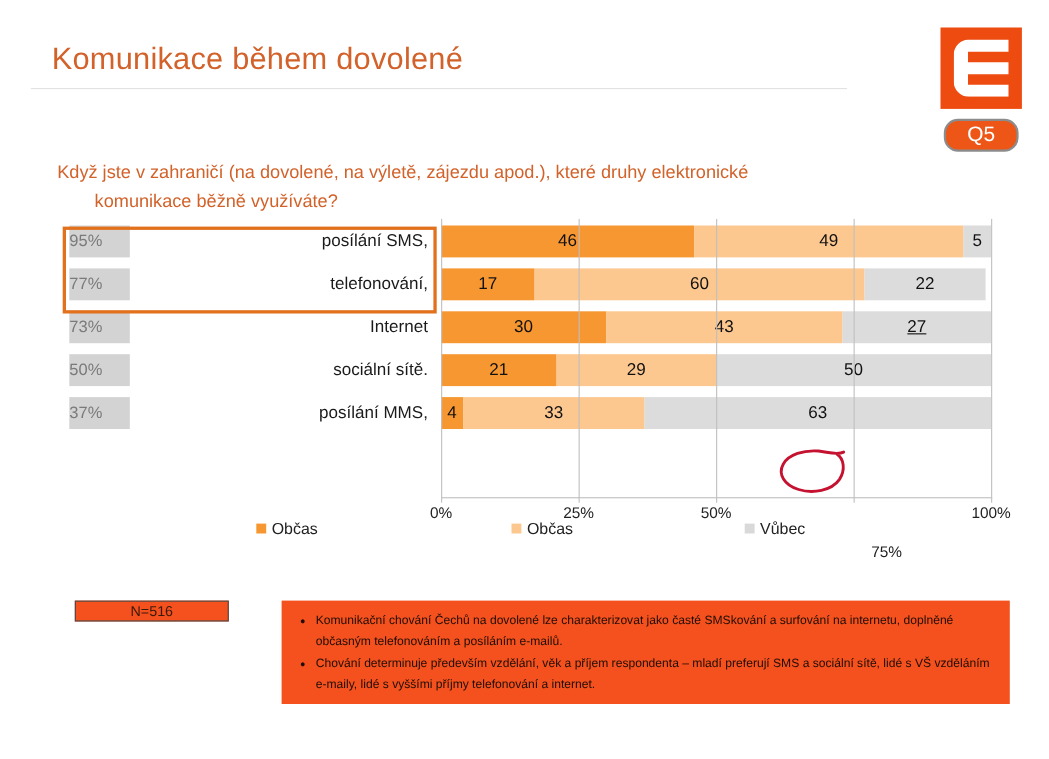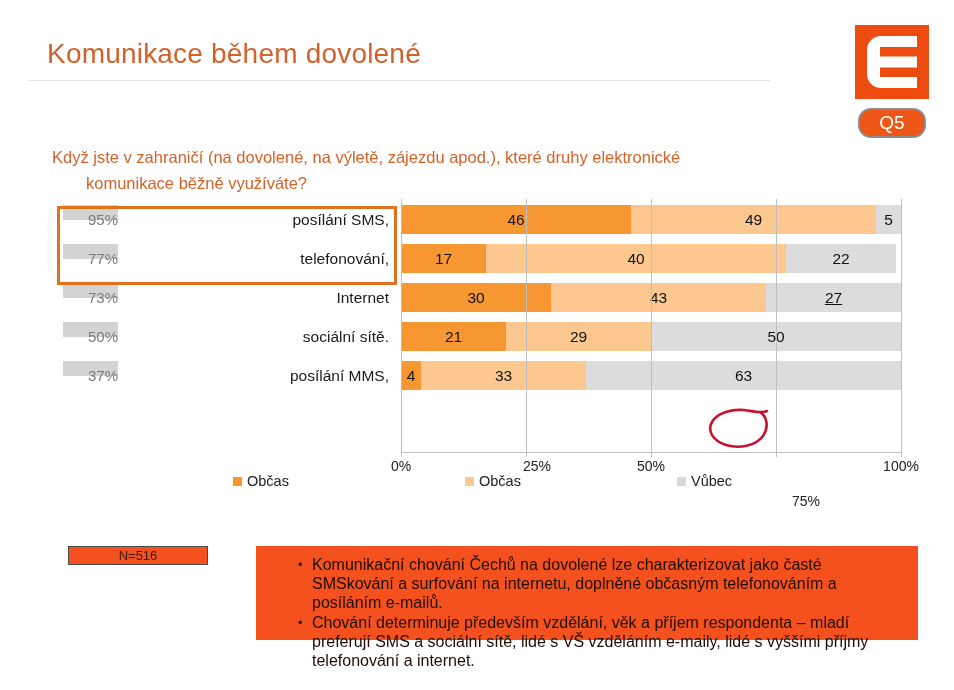--- a/index.html
+++ b/index.html
@@ -109,26 +109,26 @@
   .row {
     position: relative;
     height: 29px;
     margin-bottom: 10px;
   }
   .pct-cell {
     position: absolute;
     left: 6px;
     top: 0;
     width: 55px;
-    height: 15px;
+    height: 29px;
     background: #D3D3D3;
     color: #7A7A7A;
     font-size: 15px;
     line-height: 29px;
-    text-align: right;
+    text-align: left;
   }
   .cat-label {
     position: absolute;
     left: 70px;
     top: 0;
     width: 262px;
     height: 29px;
     line-height: 29px;
     text-align: right;
     color: #1A1A1A;
@@ -265,24 +265,23 @@
     padding: 9px 14px 0 14px;
   }
   .callout ul {
     margin: 0;
     padding: 0 0 0 17px;
     list-style: none;
   }
   .callout li {
     position: relative;
     color: #1F0D05;
-    font-size: 16px;
+    font-size: 11px;
     line-height: 19px;
     margin-bottom: 1px;
-    margin-left: 25px;
   }
   .callout li:before {
     content: "\2022";
     position: absolute;
     left: -14px;
     top: 0;
     font-size: 13px;
   }
 </style>
 </head>
@@ -315,21 +314,21 @@
           <div class="seg casto" style="left: 0px; width: 230px;">46</div>
           <div class="seg obcas" style="left: 230px; width: 245px;">49</div>
           <div class="seg vubec" style="left: 475px; width: 25px;">5</div>
         </div>
       </div>
       <div class="row">
         <div class="pct-cell">77%</div>
         <div class="cat-label">telefonování,</div>
         <div class="plot">
           <div class="seg casto" style="left: 0px; width: 85px;">17</div>
-          <div class="seg obcas" style="left: 85px; width: 300px;">40</div>
+          <div class="seg obcas" style="left: 85px; width: 300px;">60</div>
           <div class="seg vubec" style="left: 385px; width: 110px;">22</div>
         </div>
       </div>
       <div class="row">
         <div class="pct-cell">73%</div>
         <div class="cat-label">Internet</div>
         <div class="plot">
           <div class="seg casto" style="left: 0px; width: 150px;">30</div>
           <div class="seg obcas" style="left: 150px; width: 215px;">43</div>
           <div class="seg vubec" style="left: 365px; width: 135px; text-decoration: underline;">27</div>
@@ -360,21 +359,21 @@
       <div class="gridline" style="left: 125px;"></div>
       <div class="gridline" style="left: 250px;"></div>
       <div class="gridline" style="left: 375px;"></div>
       <div class="gridline" style="left: 500px;"></div>
     </div>
   <div class="axis-baseline"></div>
   <div id="ticks">
       <div class="tick" style="left: 344px;"></div>
       <div class="tick-label" style="left: 344px;">0%</div>
       <div class="tick" style="left: 469px;"></div>
-      <div class="tick-label" style="left: 480px;">25%</div>
+      <div class="tick-label" style="left: 469px;">25%</div>
       <div class="tick" style="left: 594px;"></div>
       <div class="tick-label" style="left: 594px;">50%</div>
       <div class="tick" style="left: 719px;"></div>
       <div class="tick-label" style="left: 749px; margin-top: 35px;">75%</div>
       <div class="tick" style="left: 844px;"></div>
       <div class="tick-label" style="left: 844px;">100%</div>
     </div>
 
   <svg class="circle-anno" viewBox="0 0 72 46">
     <path d="M60 8 C66 12 68 22 62 31 C55 41 38 44 25 40 C12 36 6 26 11 17 C16 8 30 4 43 5 C52 6 60 9 66 6" fill="none" stroke="#C41230" stroke-width="2.6" stroke-linecap="round"></path>

